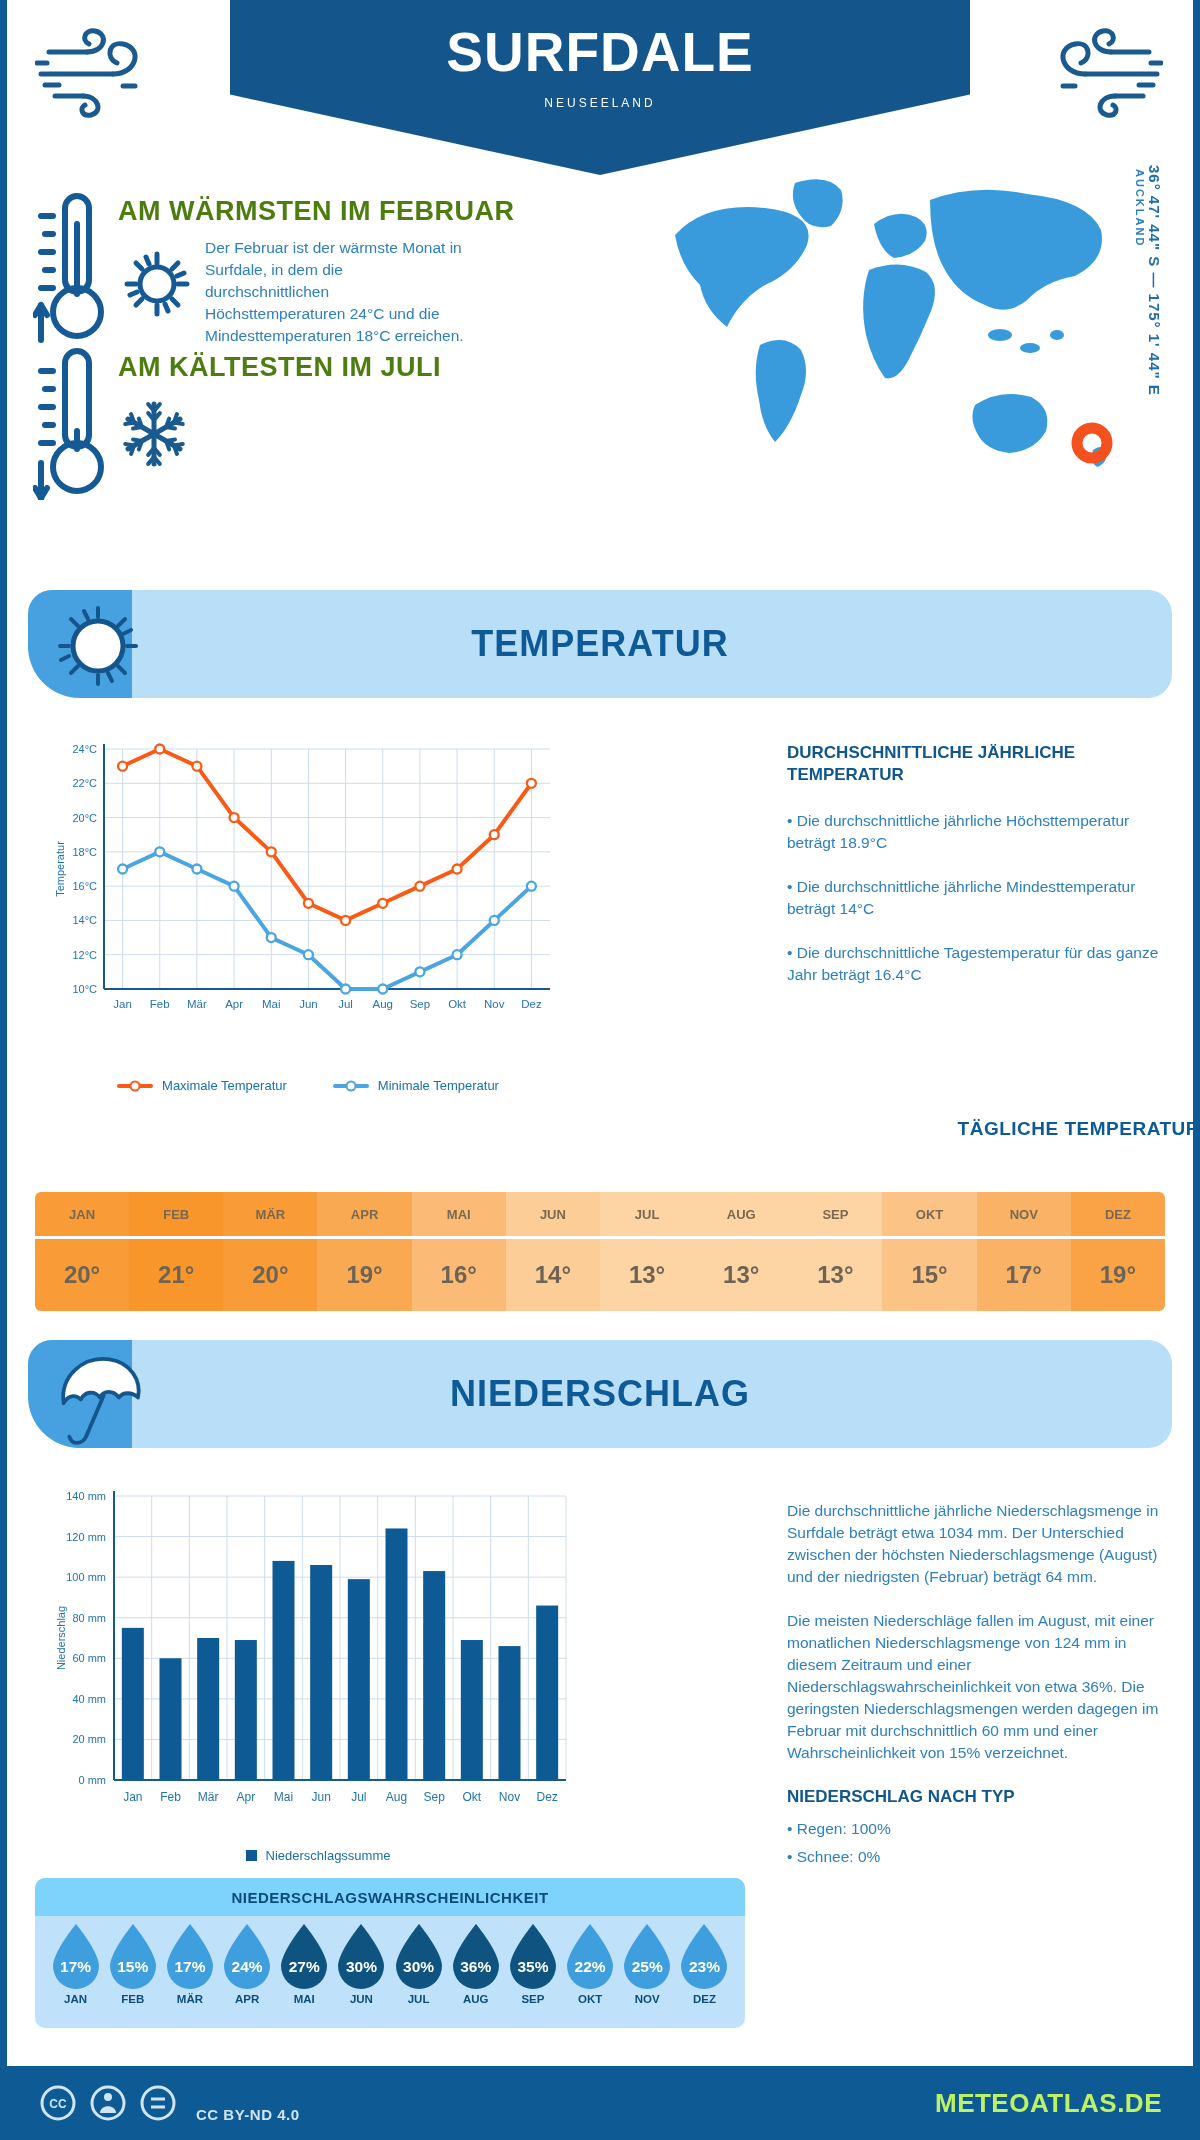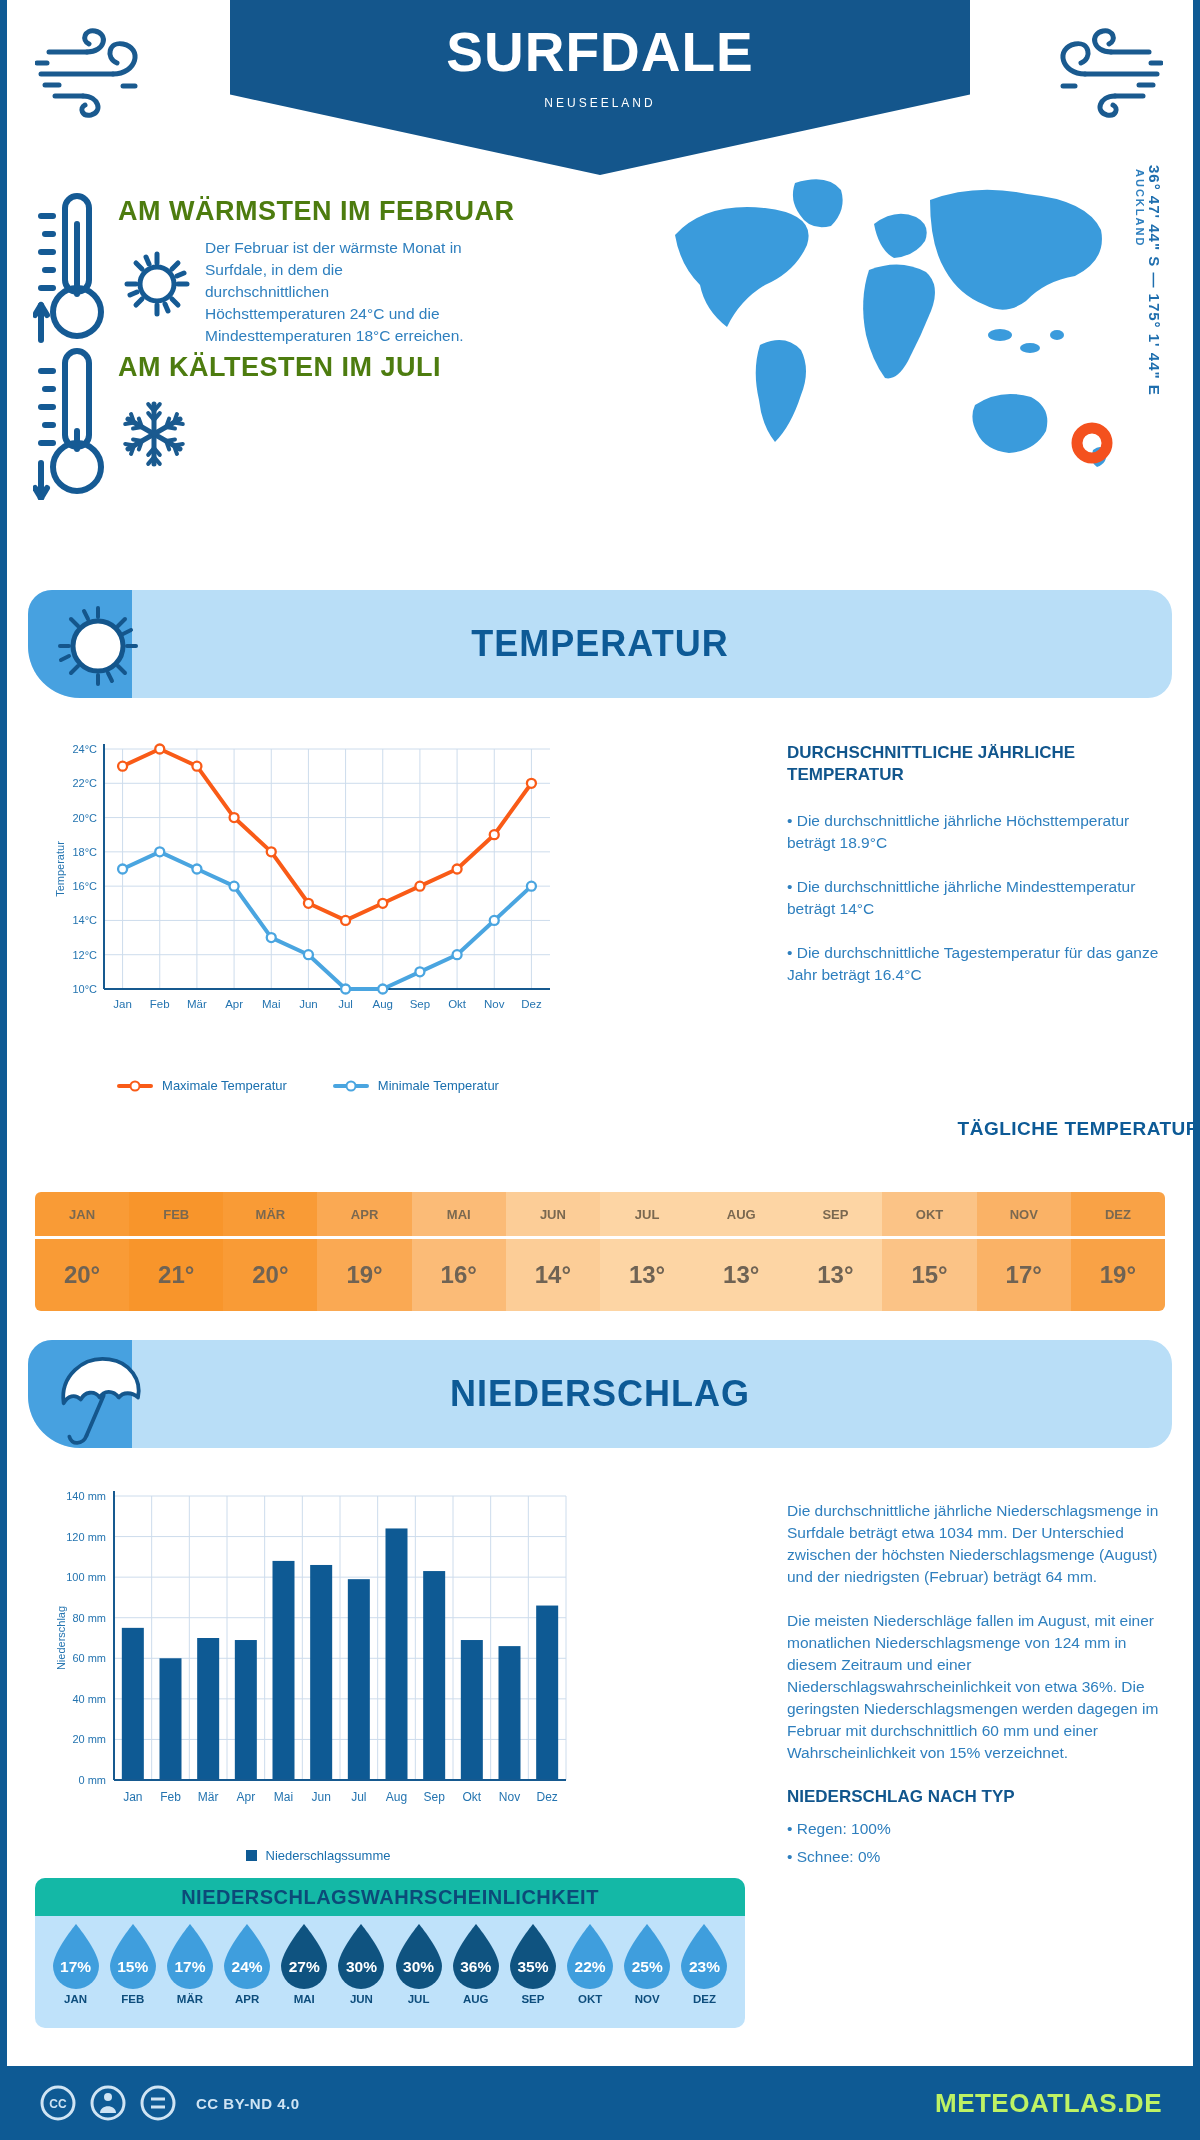--- a/index.html
+++ b/index.html
@@ -41,33 +41,33 @@
   .daily-title{left:0;width:1200px;top:1118px;text-align:right;font-size:19px;font-weight:bold;color:#0d5a96;letter-spacing:.5px;}
   #daily-table{left:35px;top:1192px;width:1130px;height:119px;display:grid;
       grid-template-columns:repeat(12,1fr);border-radius:6px;overflow:hidden;}
   .tt-col{display:flex;flex-direction:column;}
   .tt-m{height:44px;display:flex;align-items:center;justify-content:center;
       font-size:13px;font-weight:bold;color:#7a6850;border-bottom:3px solid #fff;}
   .tt-v{flex:1;display:flex;align-items:center;justify-content:center;
       font-size:24px;font-weight:bold;color:#6f6354;}
   
   #prob-box{left:35px;top:1878px;width:710px;height:150px;background:#bfe2fa;border-radius:10px;overflow:hidden;}
-  #prob-title{height:38px;background:#14b8a6;display:flex;align-items:center;justify-content:center;
-      font-size:20px;font-weight:bold;color:#0c4a78;letter-spacing:.5px;}
+  #prob-title{height:38px;background:#7dd3fc;display:flex;align-items:center;justify-content:center;
+      font-size:15px;font-weight:bold;color:#0c4a78;letter-spacing:.5px;}
   #drops{display:grid;grid-template-columns:repeat(12,1fr);padding:6px 12px 0;}
   .drop-wrap{display:flex;flex-direction:column;align-items:center;justify-content:center;}
   .drop-g{position:relative;width:52px;height:68px;}
   .drop-g svg{position:absolute;left:0;top:0;}
   .drop-pct{position:absolute;left:0;right:0;top:36px;text-align:center;
       font-size:15.5px;font-weight:bold;color:#fff;}
   .drop-m{margin-top:3px;font-size:11.5px;font-weight:bold;color:#0d4d7c;}
   
   #footer{left:0;top:2066px;width:1200px;height:74px;background:#0e5a94;z-index:60;
       display:flex;align-items:center;justify-content:space-between;padding:0 38px;box-sizing:border-box;}
-  .cc-group{display:flex;align-items:center;gap:10px;}
+  .cc-group{display:flex;align-items:flex-end;gap:10px;}
   .cc-label{font-size:15px;font-weight:bold;color:#cfe4f4;letter-spacing:.5px;margin-left:8px;}
   .site{font-size:26px;font-weight:bold;color:#bef264;letter-spacing:.5px;}
   svg text{font-family:"Liberation Sans","DejaVu Sans",sans-serif;}
 </style>
 </head>
 <body>
 
 <div class="page">
 
   <div class="side-border" style="left:0;"></div>

